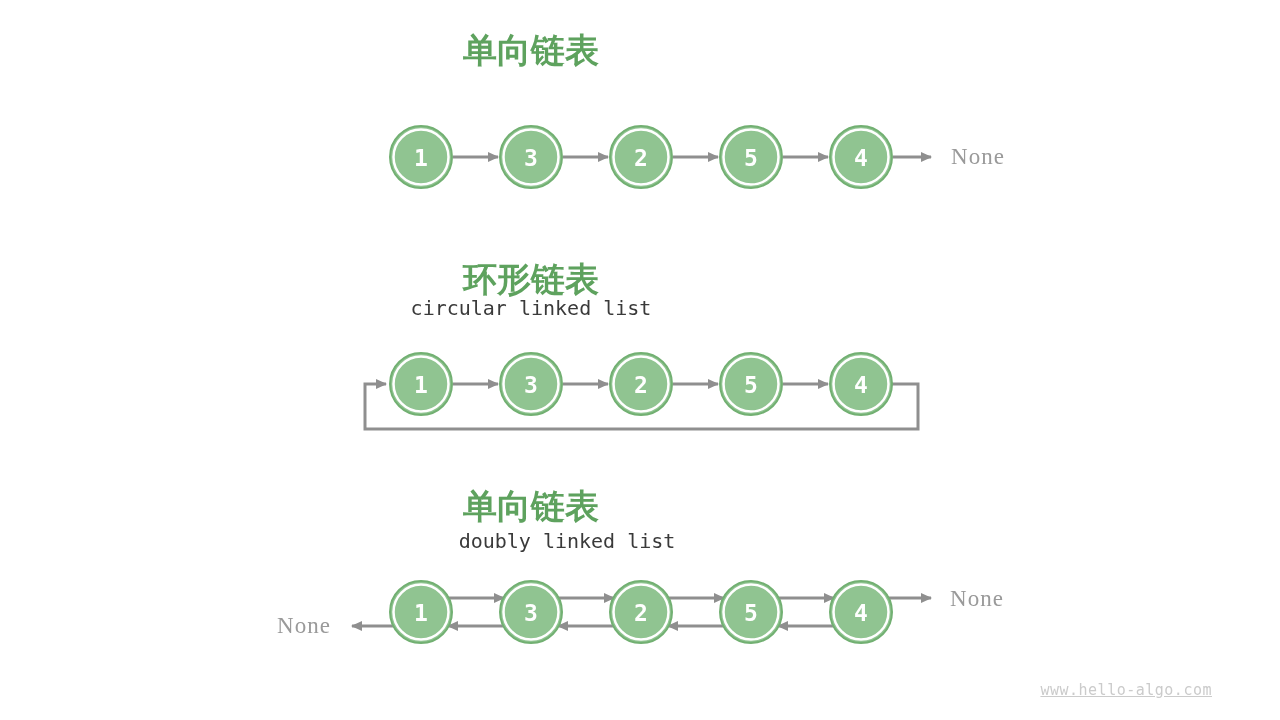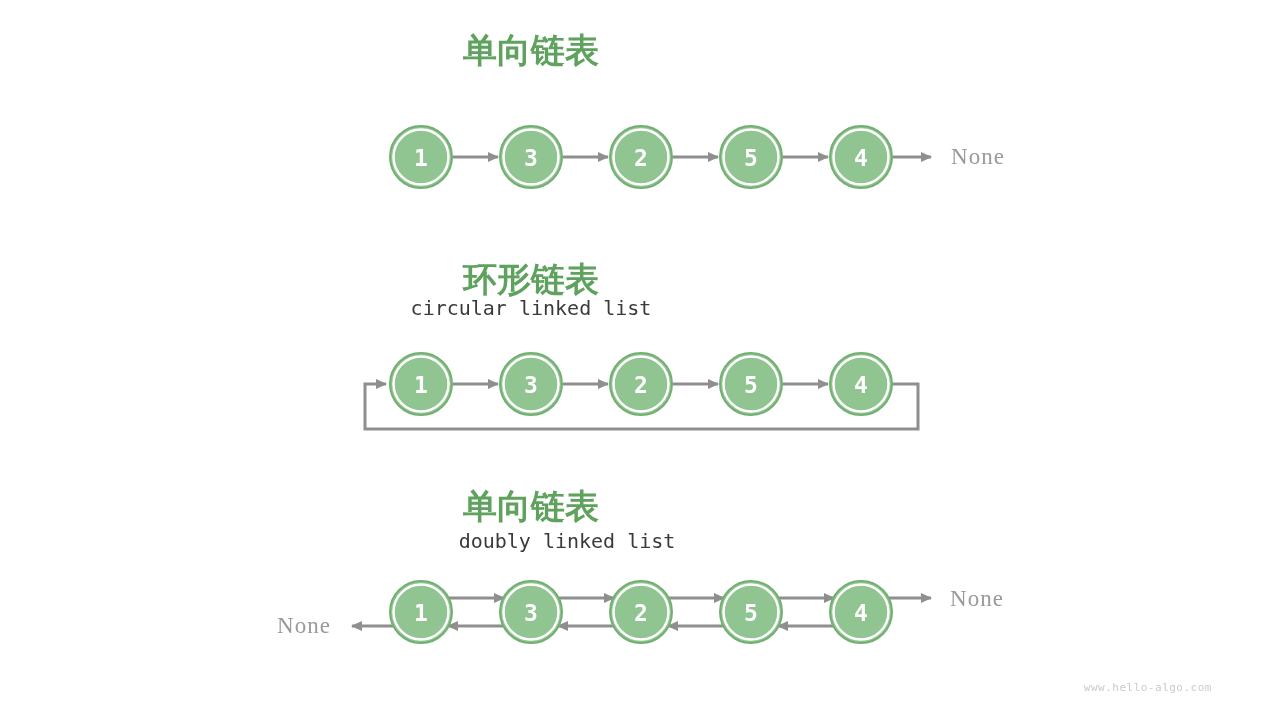--- a/index.html
+++ b/index.html
@@ -6,21 +6,21 @@
   .canvas{position:relative;width:1280px;height:720px;background:#ffffff;overflow:hidden;
           font-family:"DejaVu Sans",sans-serif;}
   #diagram-svg{position:absolute;left:0;top:0;}
   .sec-title{position:absolute;transform:translate(-50%,-50%);
              font-family:"DejaVu Sans",sans-serif;font-weight:700;font-size:34px;white-space:nowrap;}
   .sec-sub{position:absolute;transform:translate(-50%,-50%);
            font-family:"DejaVu Sans Mono",monospace;font-size:20px;font-weight:500;white-space:nowrap;}
   .none-label{position:absolute;transform:translate(-50%,-50%);
               font-family:Liberation Serif, serif;font-size:23px;letter-spacing:1px;white-space:nowrap;}
   .watermark{position:absolute;right:68px;top:681px;
-             font-family:"DejaVu Sans Mono",monospace;font-size:11px;letter-spacing:0.5px;}
+             font-family:"DejaVu Sans Mono",monospace;font-size:15px;letter-spacing:0.5px;text-decoration:underline;}
   #title-0{left:531px;top:51px;}   #sub-0{left:531px;top:87px;}
   #title-1{left:531px;top:280px;}  #sub-1{left:531px;top:308px;}
   #title-2{left:531px;top:507px;}  #sub-2{left:531px;top:541px;margin-left:36px;}
   #none-singly{left:978px;top:157px;}
   #none-doubly-left{left:304px;top:626px;}
   #none-doubly-right{left:977px;top:599px;}
 </style>
 </head>
 <body>
 

